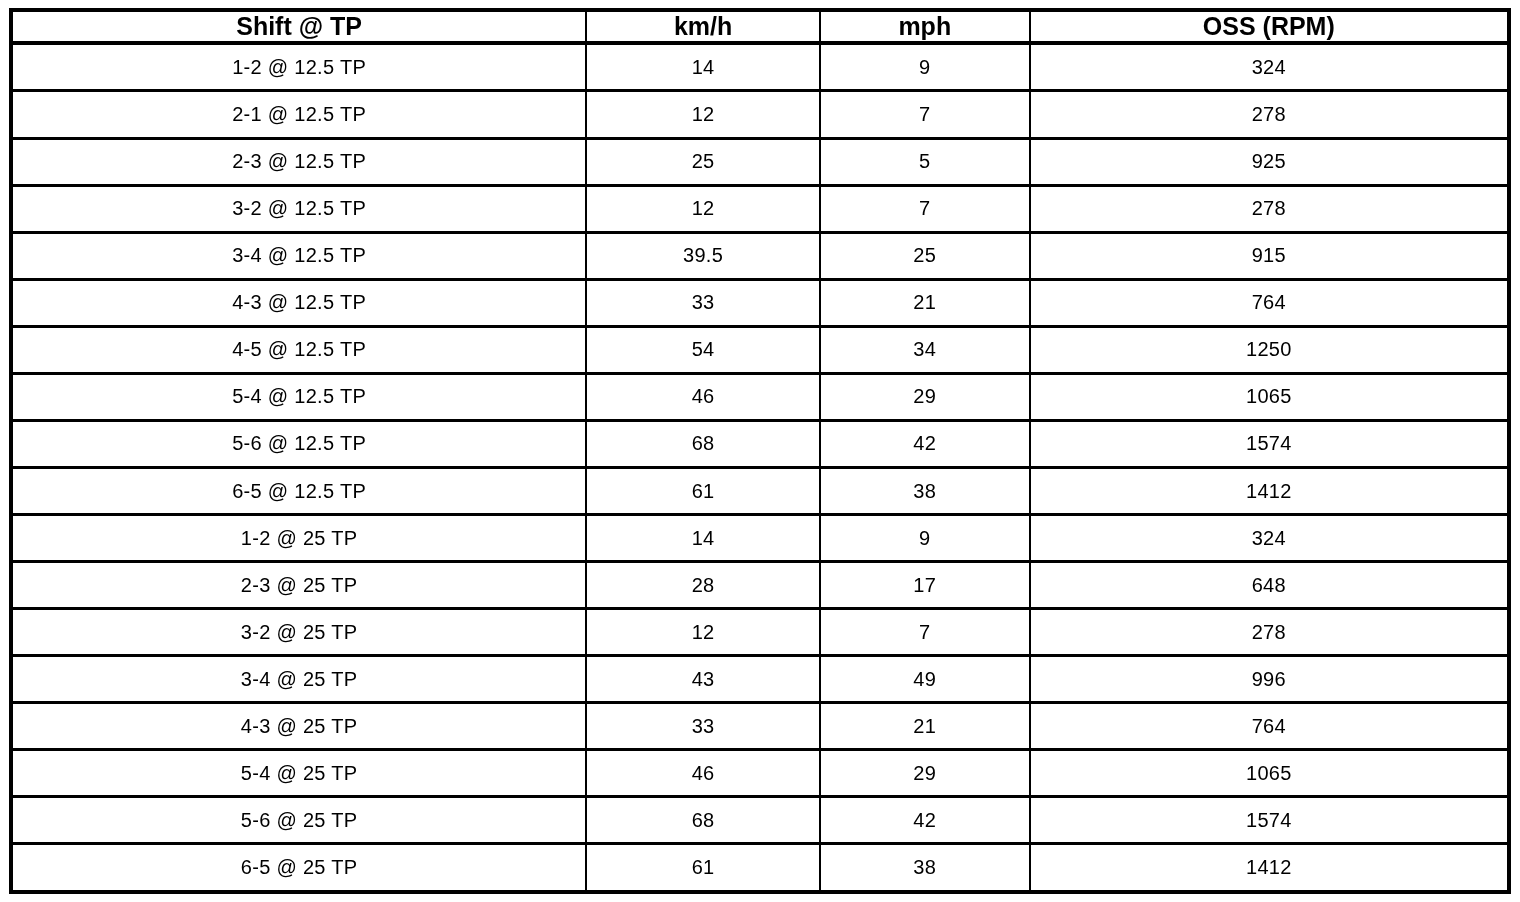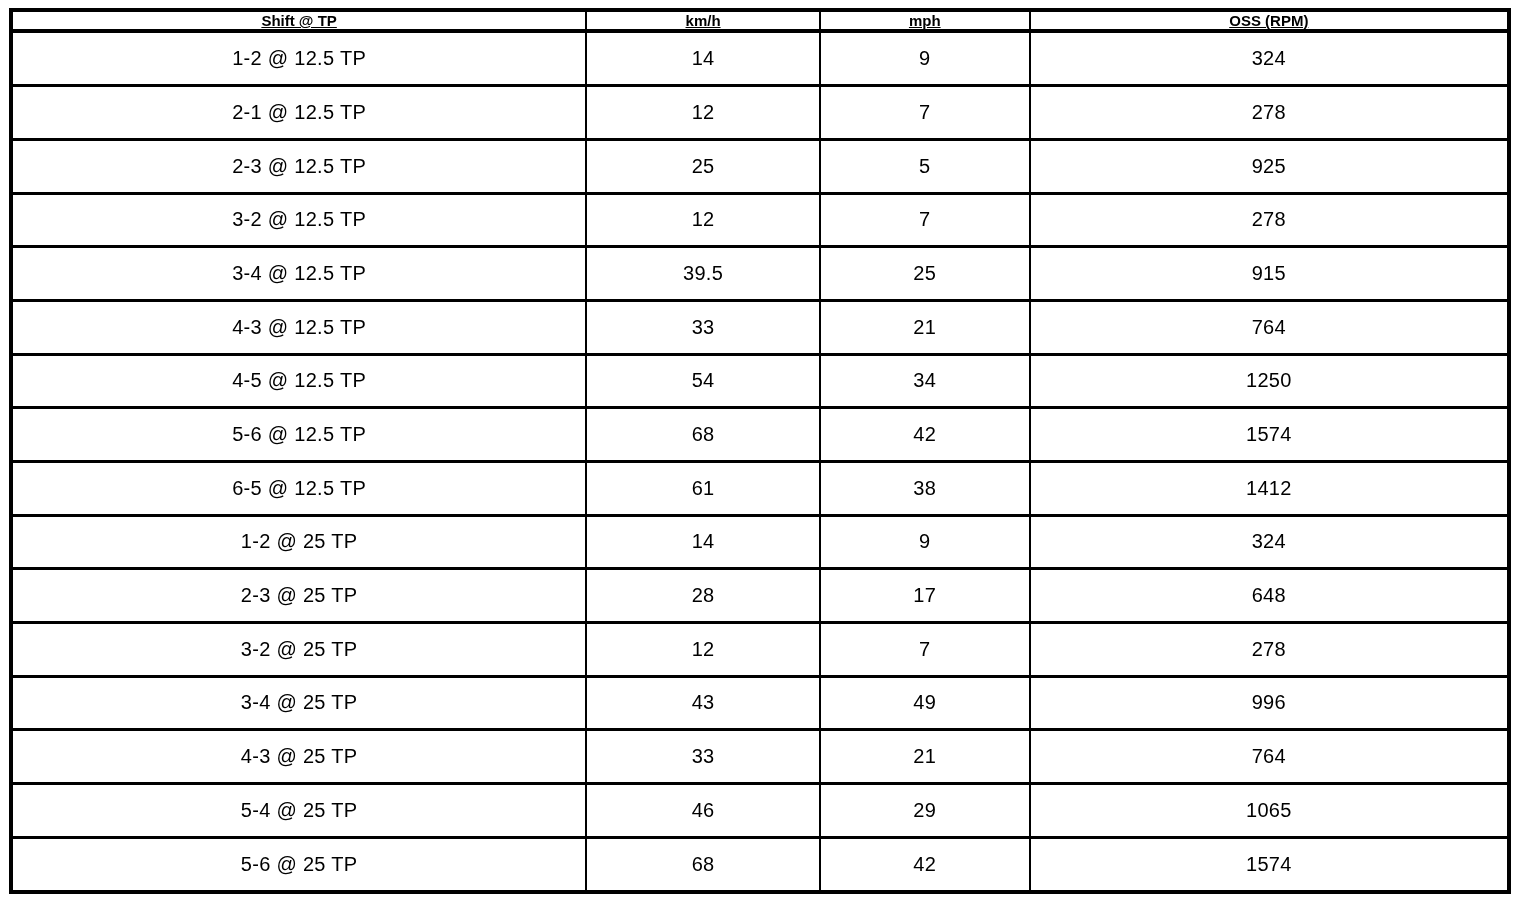--- a/index.html
+++ b/index.html
@@ -32,23 +32,22 @@
     border-top: 3px solid #000000;
     border-bottom: 3px solid #000000;
     text-align: center;
     vertical-align: middle;
     padding: 0;
     white-space: nowrap;
     overflow: hidden;
   }
   table.shift-table thead th {
     font-weight: bold;
-    font-size: 15px;
+    font-size: 25px;
     border-bottom-width: 4px;
-    text-decoration: underline;
   }
   table.shift-table tbody td {
     font-weight: normal;
     font-size: 20px;
     letter-spacing: 0.3px;
   }
 </style>
 </head>
 <body>
 
@@ -104,20 +103,26 @@
         <td>21</td>
         <td>764</td>
       </tr>
       <tr>
         <td>4-5 @ 12.5 TP</td>
         <td>54</td>
         <td>34</td>
         <td>1250</td>
       </tr>
       <tr>
+        <td>5-4 @ 12.5 TP</td>
+        <td>46</td>
+        <td>29</td>
+        <td>1065</td>
+      </tr>
+      <tr>
         <td>5-6 @ 12.5 TP</td>
         <td>68</td>
         <td>42</td>
         <td>1574</td>
       </tr>
       <tr>
         <td>6-5 @ 12.5 TP</td>
         <td>61</td>
         <td>38</td>
         <td>1412</td>
@@ -157,14 +162,20 @@
         <td>46</td>
         <td>29</td>
         <td>1065</td>
       </tr>
       <tr>
         <td>5-6 @ 25 TP</td>
         <td>68</td>
         <td>42</td>
         <td>1574</td>
       </tr>
+      <tr>
+        <td>6-5 @ 25 TP</td>
+        <td>61</td>
+        <td>38</td>
+        <td>1412</td>
+      </tr>
     </tbody>
 </table>
 
 </body></html>

